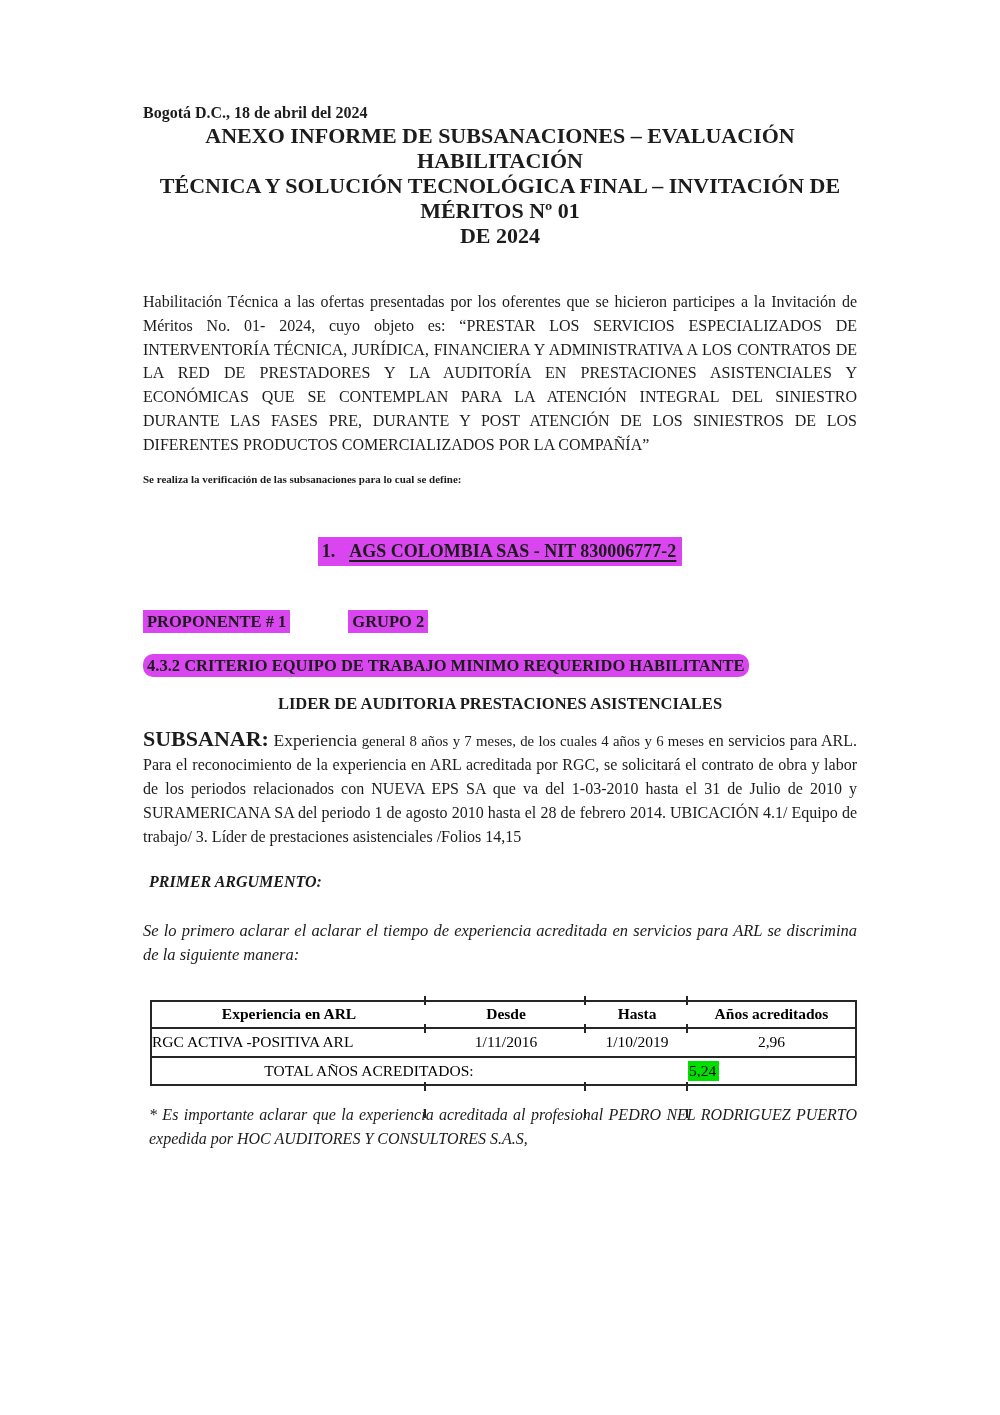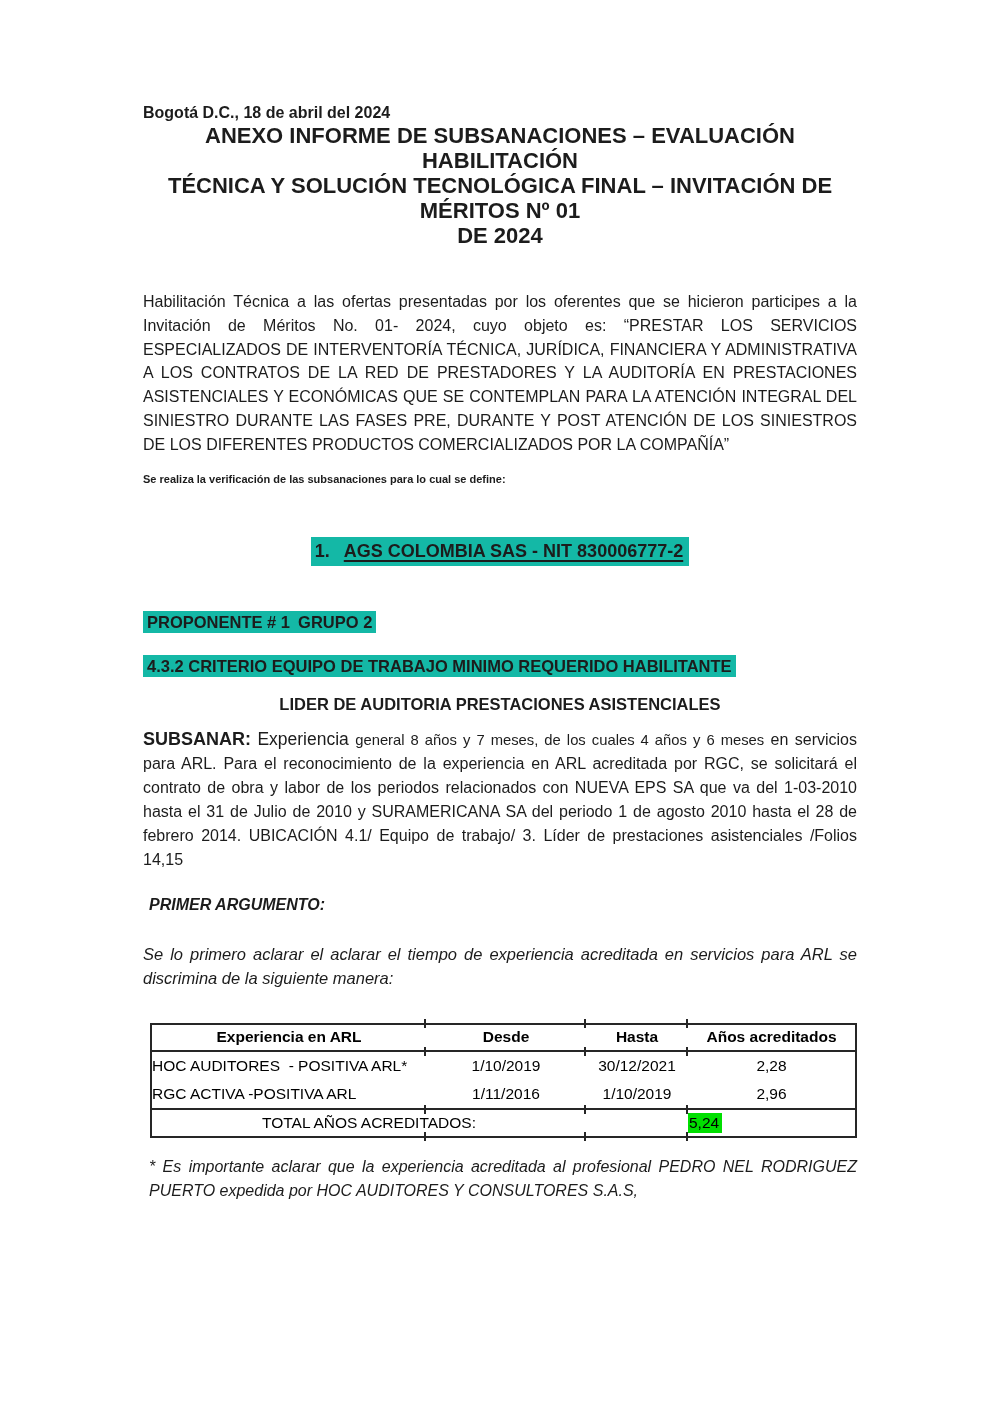--- a/index.html
+++ b/index.html
@@ -3,21 +3,21 @@
 <meta charset="utf-8">
 <style>
   * { box-sizing: border-box; }
   html, body { margin: 0; padding: 0; background: #ffffff; }
   .page {
     position: relative;
     width: 1000px;
     height: 1415px;
     background: #ffffff;
     color: #1c1c1c;
-    font-family: Liberation Sans, sans-serif;
+    font-family: Liberation Serif, serif;
     padding: 103px 143px 0 143px;
     overflow: hidden;
   }
   .date-line {
     font-size: 16px; font-weight: bold; line-height: 20px;
   }
   .doc-title {
     text-align: center;
     font-size: 22px; font-weight: bold; line-height: 25px;
   }
@@ -29,49 +29,49 @@
   }
   .verification-line {
     margin-top: 12px;
     font-size: 11px; font-weight: bold; line-height: 20px;
   }
   .section1-heading {
     margin-top: 48px;
     text-align: center;
     font-size: 18px; font-weight: bold; line-height: 26px;
   }
-  .hl { background: #14b8a6; }
+  .hl { background: #d946ef; }
   .section1-heading .hl { display: inline-block; padding: 1px 6px 2px 4px; }
   .section1-number { margin-right: 14px; }
   .section1-title {
     text-decoration: underline;
     text-decoration-thickness: 2px;
     text-underline-offset: 3px;
   }
   .proponente-line {
     margin-top: 44px;
     font-size: 16.5px; font-weight: bold; line-height: 24px;
   }
   .proponente-line .hl { padding: 2px 4px; }
-  .grupo-chip { }
+  .grupo-chip { margin-left: 58px; }
   .criterio-heading {
     margin-top: 20px;
     font-size: 16.5px; font-weight: bold; line-height: 24px;
   }
-  .criterio-heading .hl { padding: 2px 4px; }
+  .criterio-heading .hl { padding: 2px 4px; border-radius: 10px; }
   .lider-heading {
     margin-top: 16px;
     font-size: 16.5px; font-weight: bold; line-height: 20px; text-align: center;
   }
   .subsanar-paragraph {
     margin-top: 13px;
     font-size: 16px; line-height: 24px;
     text-align: justify;
   }
-  .subsanar-label { font-weight: bold; font-size: 18px; }
+  .subsanar-label { font-weight: bold; font-size: 22px; }
   .subsanar-emphasis { font-size: 17.5px; }
   .subsanar-small { font-size: 14.8px; }
   .respuesta-heading {
     margin-top: 10px;
     font-size: 16.5px; font-weight: bold; line-height: 22px;
     text-decoration: underline;
     text-decoration-thickness: 2px;
     text-underline-offset: 3px;
     display: inline-block;
   }
@@ -176,26 +176,20 @@
           <col style="width:160px">
           <col style="width:102px">
           <col style="width:168px">
       </colgroup>
       <tbody>
           <tr>
         <th>Experiencia en ARL</th>
         <th>Desde</th>
         <th>Hasta</th>
         <th>Años acreditados</th>
-      </tr>
-      <tr class="data-row">
-        <td class="cell-exp">HOC AUDITORES  - POSITIVA ARL*</td>
-        <td class="cell-center">1/10/2019</td>
-        <td class="cell-center">30/12/2021</td>
-        <td class="cell-center">2,28</td>
       </tr>
       <tr class="data-row">
         <td class="cell-exp">RGC ACTIVA -POSITIVA ARL</td>
         <td class="cell-center">1/11/2016</td>
         <td class="cell-center">1/10/2019</td>
         <td class="cell-center">2,96</td>
       </tr>
       <tr class="total-row">
         <td class="total-label" colspan="2">TOTAL AÑOS ACREDITADOS:</td>
         <td></td>

